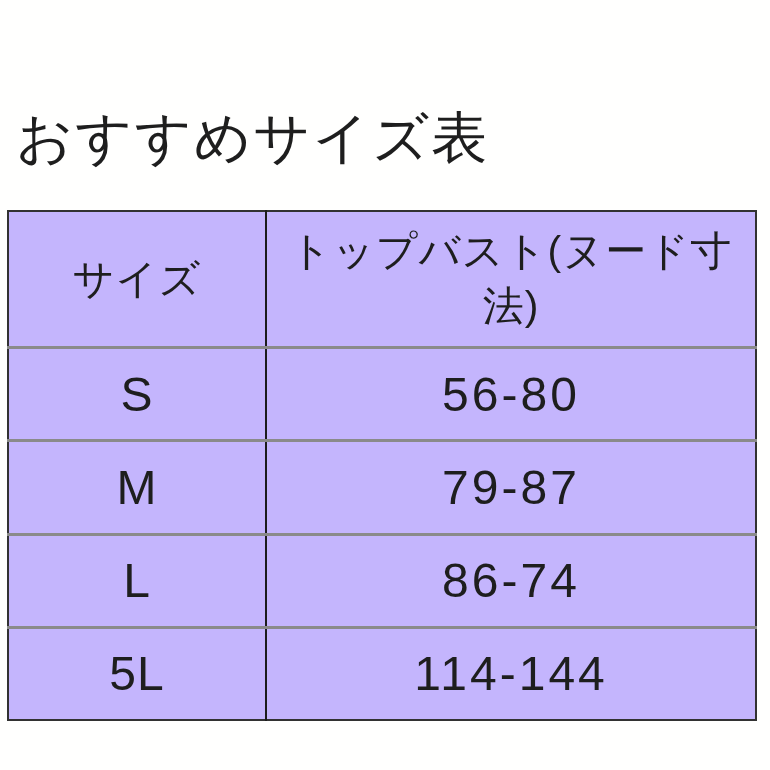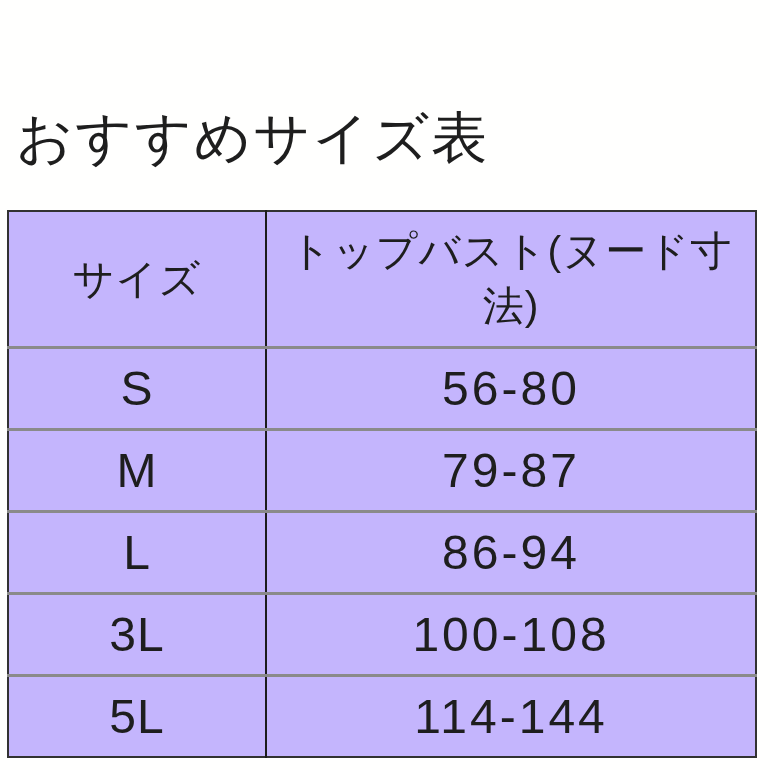--- a/index.html
+++ b/index.html
@@ -79,25 +79,21 @@
       <tr>
         <td class="cell-size">S</td>
         <td class="cell-bust">56-80</td>
       </tr>
       <tr>
         <td class="cell-size">M</td>
         <td class="cell-bust">79-87</td>
       </tr>
       <tr>
         <td class="cell-size">L</td>
-        <td class="cell-bust">86-94</td>
-      </tr>
-      <tr>
-        <td class="cell-size">3L</td>
-        <td class="cell-bust">100-108</td>
+        <td class="cell-bust">86-74</td>
       </tr>
       <tr>
         <td class="cell-size">5L</td>
         <td class="cell-bust">114-144</td>
       </tr>
     </tbody>
   </table>
 
 </div>
 

